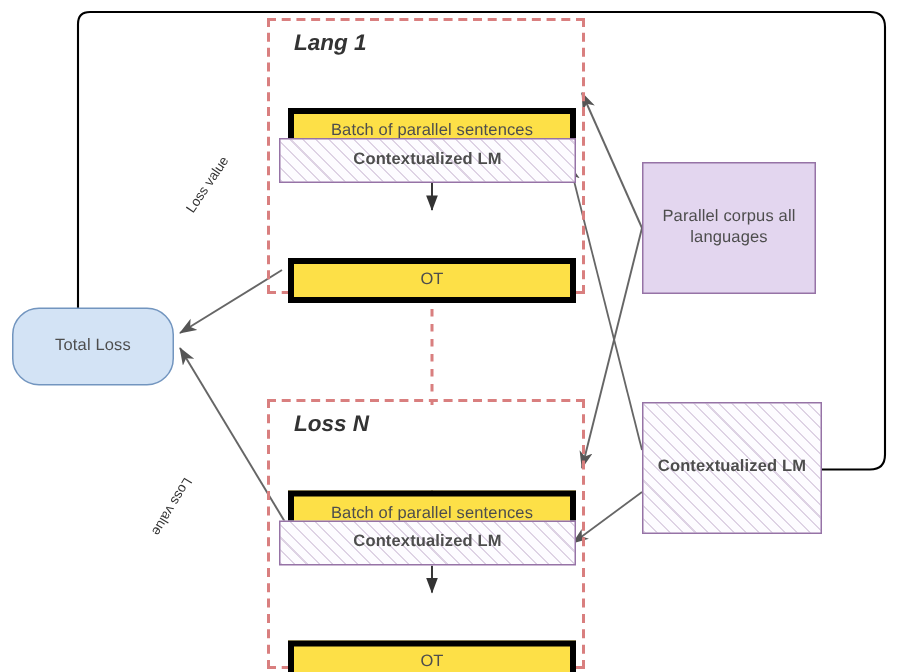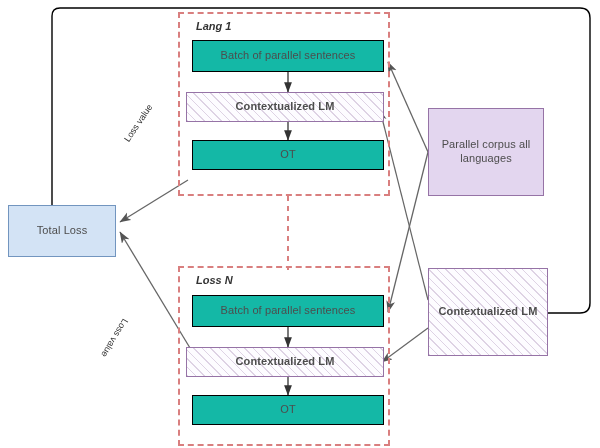--- a/index.html
+++ b/index.html
@@ -26,22 +26,23 @@
     display: flex;
     align-items: center;
     justify-content: center;
     text-align: center;
     font-size: 11px;
     color: #4d4d4d;
     line-height: 1.25;
     letter-spacing: 0.1px;
   }
   .pink-box {
-    background: #14b8a6;
-    border: 1px solid #000000;
+    background: #fde047;
+    border: 4px solid #000000;
+    margin-top: 32px;
   }
   .blue-box {
     background: #d3e3f5;
     border: 1px solid #7295bf;
   }
   .purple-box {
     background: #e3d6ef;
     border: 1px solid #9673a6;
   }
   .hatch-box {
@@ -57,21 +58,21 @@
     font-weight: bold;
   }
   .group-box {
     position: absolute;
     box-sizing: border-box;
     border: 2px dashed #d97f7f;
     background: transparent;
   }
   .group-title {
     position: absolute;
-    font-size: 11px;
+    font-size: 15px;
     font-style: italic;
     font-weight: bold;
     color: #333333;
     white-space: nowrap;
   }
   .edge-label {
     position: absolute;
     font-size: 9px;
     color: #333333;
     white-space: nowrap;
@@ -124,20 +125,20 @@
 <div class="group-title" style="left:196px; top:274px;">Loss N</div>
 
 <div class="node pink-box" style="left:192px; top:40px; width:192px; height:32px;">Batch of parallel sentences</div>
 <div class="node hatch-box" style="left:186px; top:92px; width:198px; height:30px;">Contextualized LM</div>
 <div class="node pink-box" style="left:192px; top:140px; width:192px; height:30px;">OT</div>
 
 <div class="node pink-box" style="left:192px; top:295px; width:192px; height:32px;">Batch of parallel sentences</div>
 <div class="node hatch-box" style="left:186px; top:347px; width:198px; height:30px;">Contextualized LM</div>
 <div class="node pink-box" style="left:192px; top:395px; width:192px; height:30px;">OT</div>
 
-<div class="node blue-box" style="left:8px; top:205px; width:108px; height:52px;">Total Loss</div>
+<div class="node blue-box" style="left:8px; top:205px; width:108px; height:52px;border-radius:18px;">Total Loss</div>
 
 <div class="node purple-box" style="left:428px; top:108px; width:116px; height:88px; padding:0 2px;">Parallel corpus all languages</div>
 
 <div class="node hatch-box" style="left:428px; top:268px; width:120px; height:88px;">Contextualized LM</div>
 
 <div class="edge-label" style="left:122px; top:138px; transform: rotate(-56deg); transform-origin: left top;">Loss value</div>
 <div class="edge-label" style="left:130px; top:322px; transform: rotate(121deg); transform-origin: left top;">Loss value</div>
 
 </body></html>

